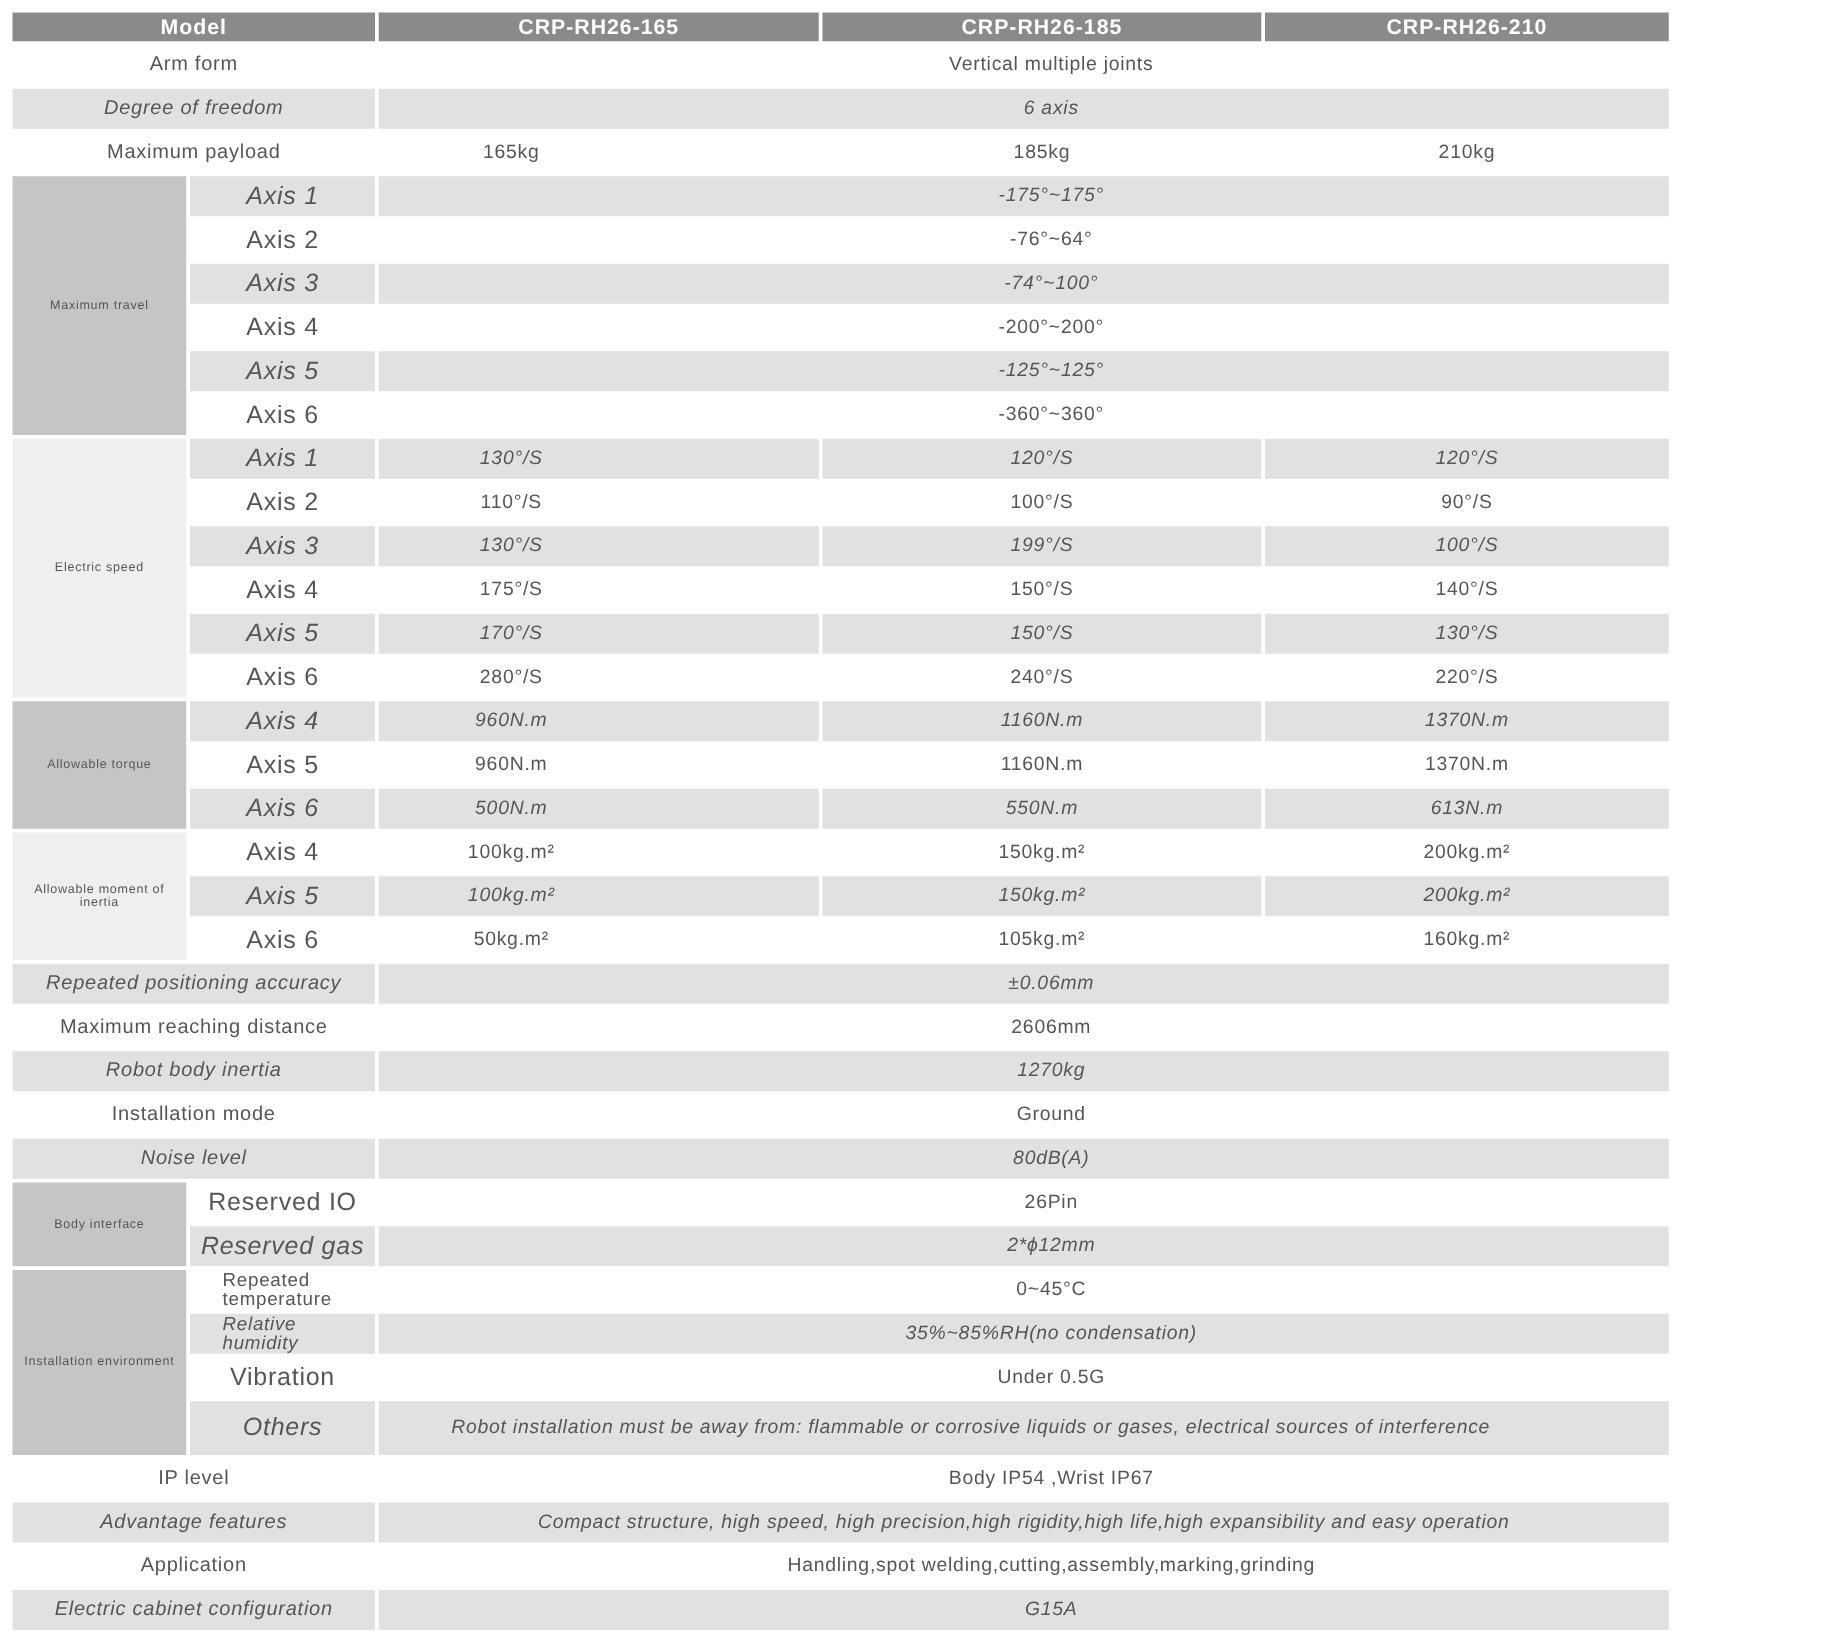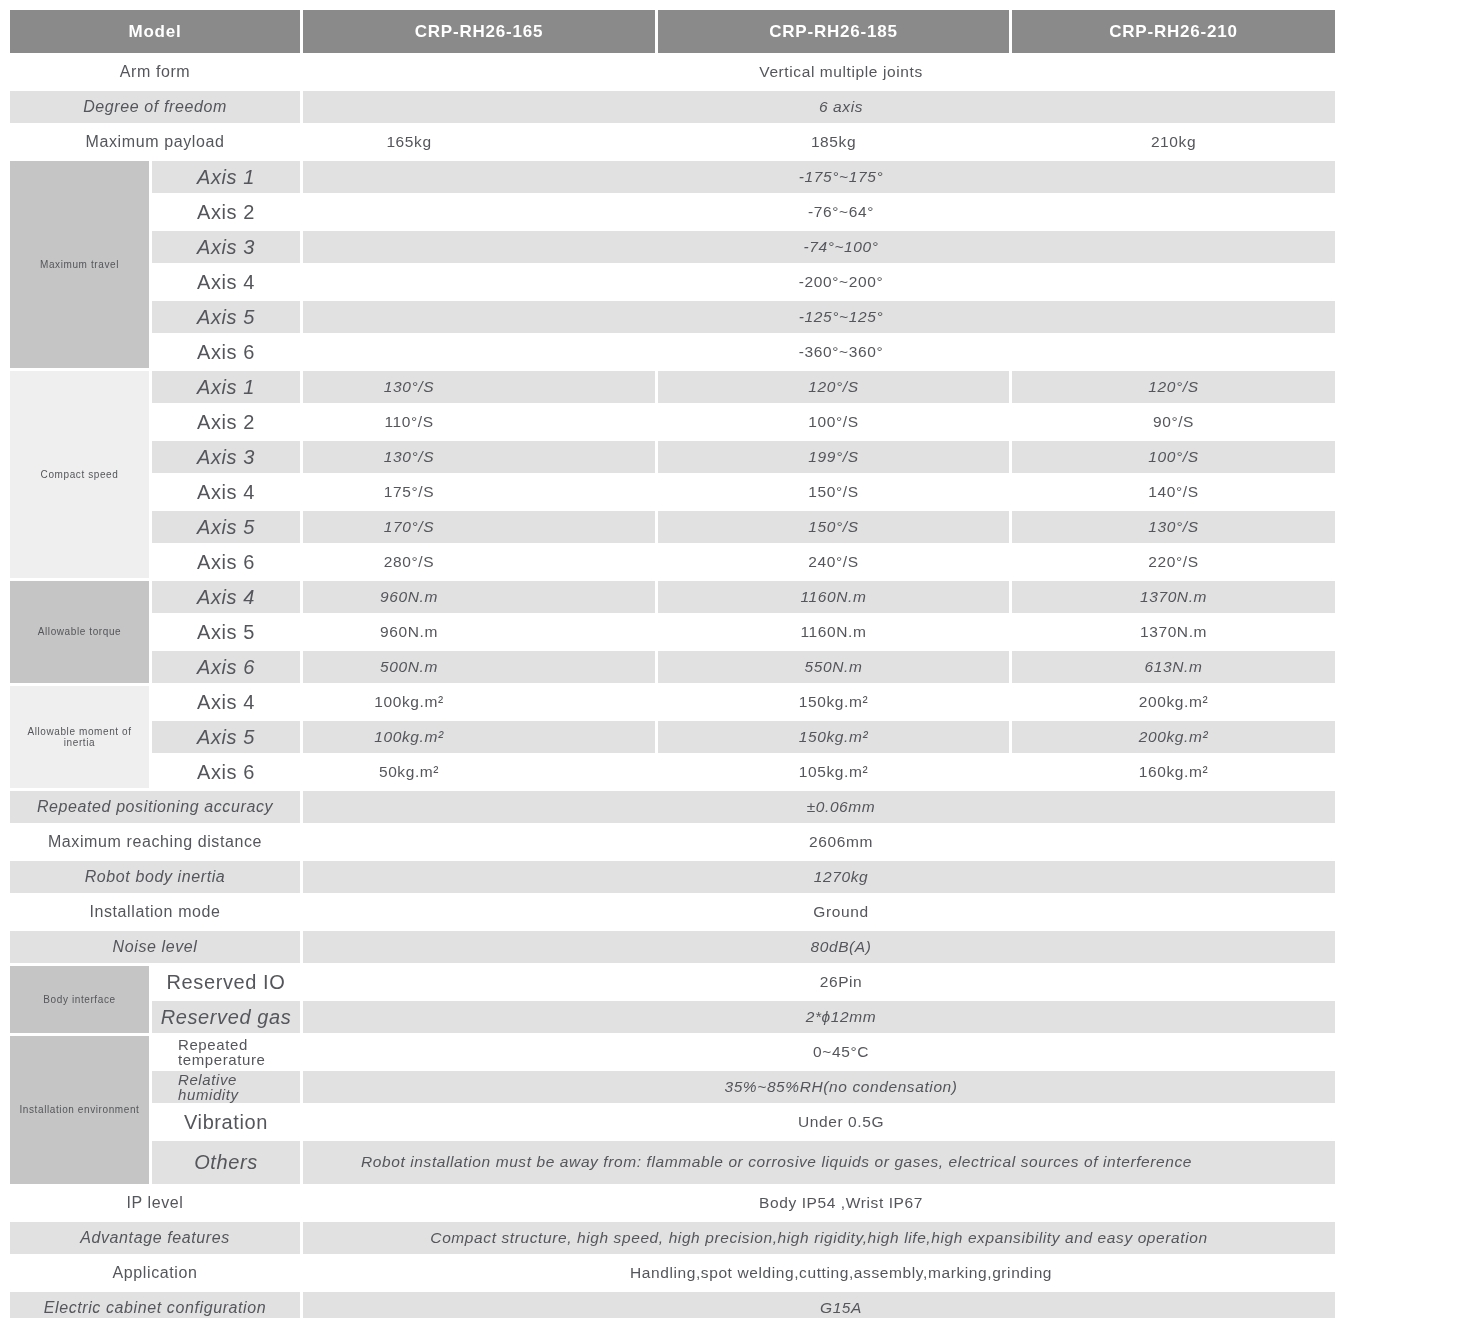--- a/index.html
+++ b/index.html
@@ -38,21 +38,21 @@
     font-size:15.5px;
     letter-spacing:0.6px;
     padding:0;
     overflow:hidden;
   }
   th.hdr{
     background:var(--header-bg);
     color:var(--header-text);
     font-size:17px;
     font-weight:bold;
-    height:43px;
+    height:23px;
     letter-spacing:0.8px;
   }
   .g{background:var(--stripe-gray);font-style:italic;}
   .cat-d{background:var(--category-dark);}
   .cat-l{background:var(--category-light);}
   .lab{font-size:16px;}
   .cat{font-size:10px;line-height:1.12;}
   .sub{font-size:20px;}
   .sub-left{
     text-align:left;
@@ -127,21 +127,21 @@
   <tr>
     <td class="sub g">Axis 5</td>
     <td class="merged g" colspan="3">-125°~125°</td>
   </tr>
   <tr>
     <td class="sub">Axis 6</td>
     <td class="merged" colspan="3">-360°~360°</td>
   </tr>
 
   <tr>
-    <td class="cat cat-l" rowspan="6">Compact speed</td>
+    <td class="cat cat-l" rowspan="6">Electric speed</td>
     <td class="sub g">Axis 1</td>
     <td class="c1 g">130°/S</td>
     <td class="g">120°/S</td>
     <td class="g">120°/S</td>
   </tr>
   <tr>
     <td class="sub">Axis 2</td>
     <td class="c1">110°/S</td>
     <td>100°/S</td>
     <td>90°/S</td>

